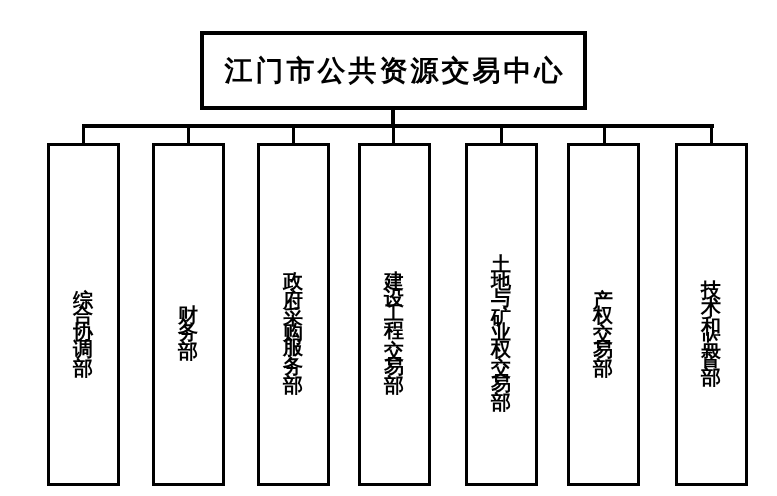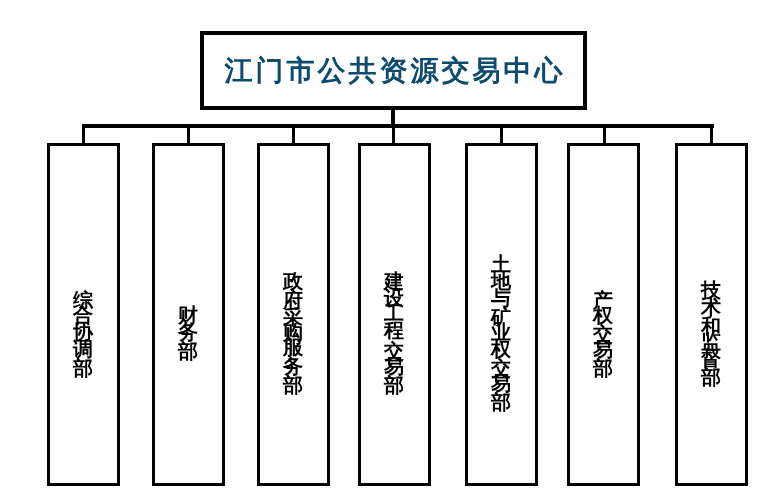--- a/index.html
+++ b/index.html
@@ -24,21 +24,21 @@
     border: 4px solid #000000;
     box-sizing: border-box;
     background: #ffffff;
     display: flex;
     align-items: center;
     justify-content: center;
   }
   .root-label {
     font-size: 28px;
     font-weight: bold;
-    color: #0c4a6e;
+    color: #000000;
     letter-spacing: 3px;
     white-space: nowrap;
     text-indent: 3px;
   }
   .line {
     position: absolute;
     background: #000000;
   }
   .stem  { left: 391px; top: 108px; width: 4px; height: 18px; }
   .hline { left: 82px;  top: 124px; width: 632px; height: 4px; }

